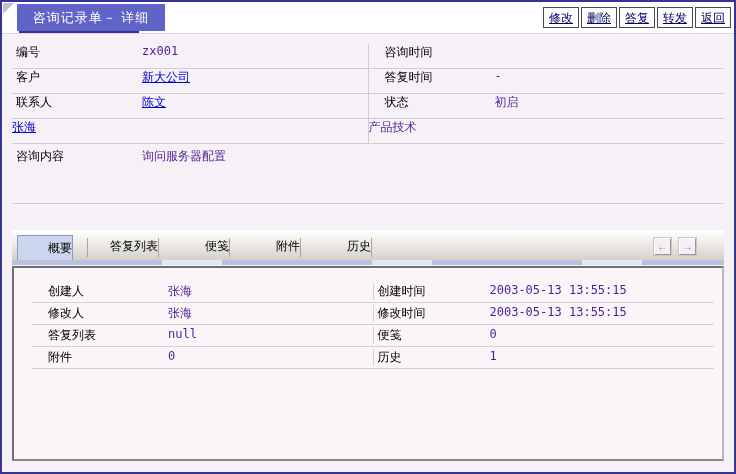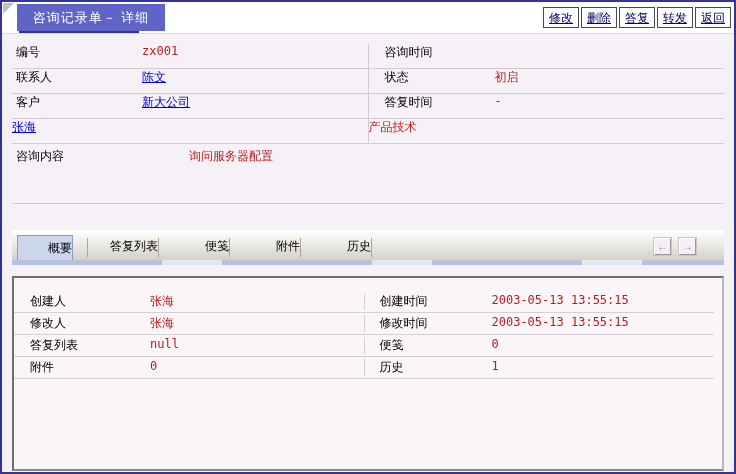--- a/index.html
+++ b/index.html
@@ -17,48 +17,48 @@
   .actions{position:absolute;right:3px;top:5px;display:flex;gap:2px;}
   .act{height:21px;padding:1px 5px;font-size:12px;background:#fdfdfd;border:1px solid #45455c;
        color:#000066;text-decoration:underline;font-family:inherit;cursor:pointer;line-height:16px;}
   
   .form{position:absolute;top:42px;left:10px;right:10px;}
   .frow{display:flex;align-items:stretch;height:24px;border-bottom:1px solid #d2cbd2;}
   .pair{flex:1;display:flex;align-items:flex-start;}
   .pair.right{border-left:1px solid #d2cbd2;}
   .lbl{width:126px;flex-shrink:0;padding-left:4px;font-size:12px;color:#000;}
   .pair.right .lbl{width:110px;padding-left:16px;}
-  .val{font-size:12px;color:#b91c1c;}
+  .val{font-size:12px;color:#4c1d95;}
   .mono{font-family:"DejaVu Sans Mono","Liberation Mono",monospace;font-size:12px;}
   a.link{color:#0000cc;text-decoration:underline;cursor:pointer;}
-  .content-row{height:60px;align-items:flex-start;box-sizing:border-box;padding-top:5px;gap:47px;}
+  .content-row{height:60px;align-items:flex-start;box-sizing:border-box;padding-top:5px;}
   .content-row .lbl,.content-row .val{line-height:14px;}
   
   .tabbar{position:absolute;top:228px;left:10px;right:10px;height:30px;
           background:linear-gradient(#ffffff,#d5d1c9);border-top:1px solid #fff;
           display:flex;align-items:flex-end;padding-left:5px;box-sizing:border-box;}
   .tab{font-size:12px;text-align:right;color:#000;cursor:pointer;}
   .tab.active{width:54px;height:24px;line-height:24px;background:#cbd6ee;
           border:1px solid #8e99bb;border-bottom:none;margin-right:14px;}
   .tab.plain{width:70px;height:19px;line-height:17px;border-left:1px solid #a9a59d;margin-bottom:3px;}
   .tab.plain.last{border-right:1px solid #a9a59d;}
   .scrollers{margin-left:auto;margin-right:28px;margin-bottom:5px;display:flex;gap:8px;}
   .scr{width:17px;height:17px;padding:0;font-size:10px;line-height:14px;color:#6b7aa0;
        background:#f3eff3;border:1px solid #fff;outline:1px solid #c9c5c9;
        border-right-color:#9a969a;border-bottom-color:#9a969a;cursor:pointer;}
   .strip{position:absolute;top:258px;left:10px;right:10px;height:5px;
        background:repeating-linear-gradient(90deg,#b7c2de 0 150px,#e2e7f3 150px 210px);}
   
-  .panel{position:absolute;top:274px;left:10px;right:10px;height:195px;box-sizing:border-box;
+  .panel{position:absolute;top:264px;left:10px;right:10px;height:195px;box-sizing:border-box;
        background:#f9f5f9;border-top:2px solid #6f6f6f;border-left:2px solid #6f6f6f;
-       border-right:2px solid #bab6ba;border-bottom:2px solid #8a868a;padding:13px 8px 0 0;}
+       border-right:2px solid #bab6ba;border-bottom:2px solid #8a868a;padding:13px 8px 0 18px;}
   .prow{display:flex;align-items:center;height:21px;border-bottom:1px solid #d6d0d6;}
   .prow .lbl{width:120px;padding-left:16px;}
   .prow .pair.right{border-left:1px solid #d6d0d6;}
-  .prow .pair.right .lbl{width:112px;padding-left:4px;margin-left:11px;}
+  .prow .pair.right .lbl{width:112px;padding-left:4px;}
 </style>
 </head>
 <body>
 
 <div class="window">
 
   <div class="header">
     <div class="corner-icon"></div>
     <div class="title-tab">
       <span>咨询记录单－ 详细</span>
@@ -80,37 +80,37 @@
         <span class="lbl">编号</span>
         <span class="val mono">zx001</span>
       </div>
       <div class="pair right">
         <span class="lbl">咨询时间</span>
       </div>
     </div>
 
     <div class="frow">
       <div class="pair">
+        <span class="lbl">客户</span>
+        <a class="val link">新大公司</a>
+      </div>
+      <div class="pair right">
+        <span class="lbl">答复时间</span>
+        <span class="val mono">-</span>
+      </div>
+    </div>
+
+    <div class="frow">
+      <div class="pair">
         <span class="lbl">联系人</span>
         <a class="val link">陈文</a>
       </div>
       <div class="pair right">
         <span class="lbl">状态</span>
         <span class="val">初启</span>
-      </div>
-    </div>
-
-    <div class="frow">
-      <div class="pair">
-        <span class="lbl">客户</span>
-        <a class="val link">新大公司</a>
-      </div>
-      <div class="pair right">
-        <span class="lbl">答复时间</span>
-        <span class="val mono">-</span>
       </div>
     </div>
 
     <div class="frow">
       <div class="pair">
         <a class="val link">张海</a>
       </div>
       <div class="pair right">
         <span class="val">产品技术</span>
       </div>

